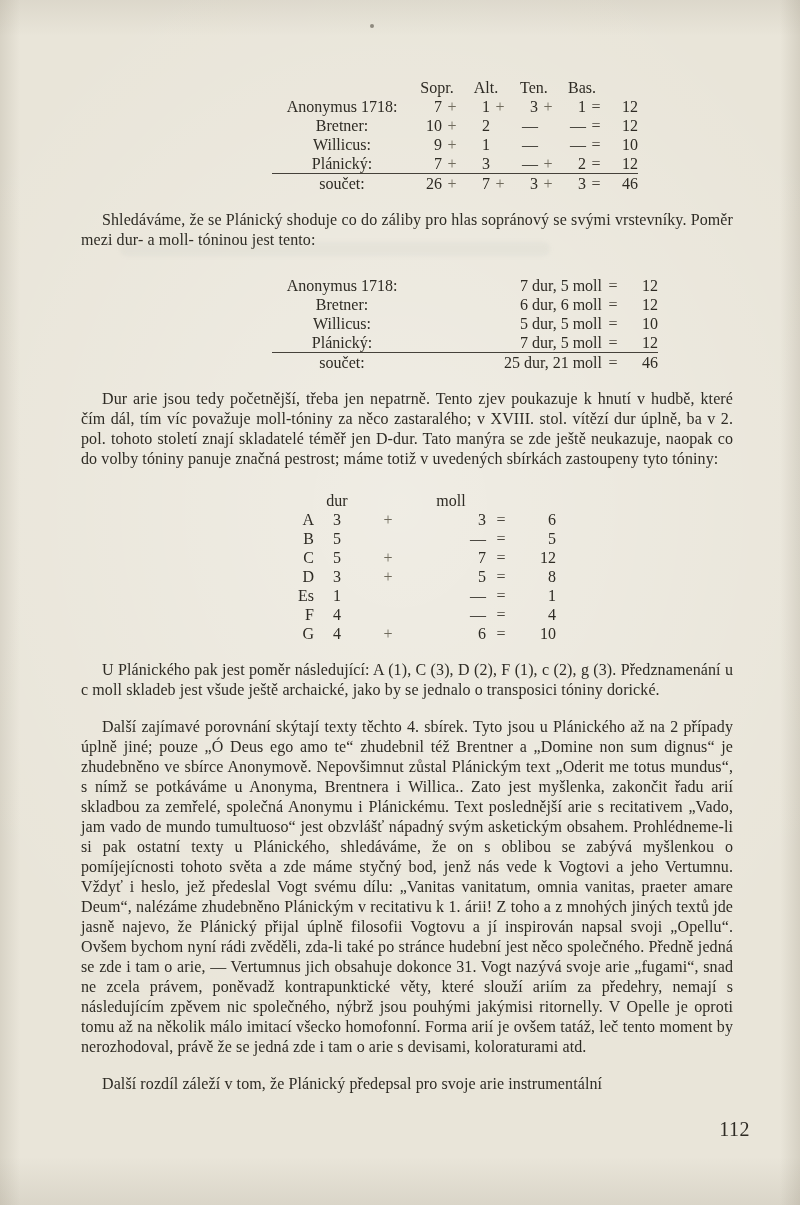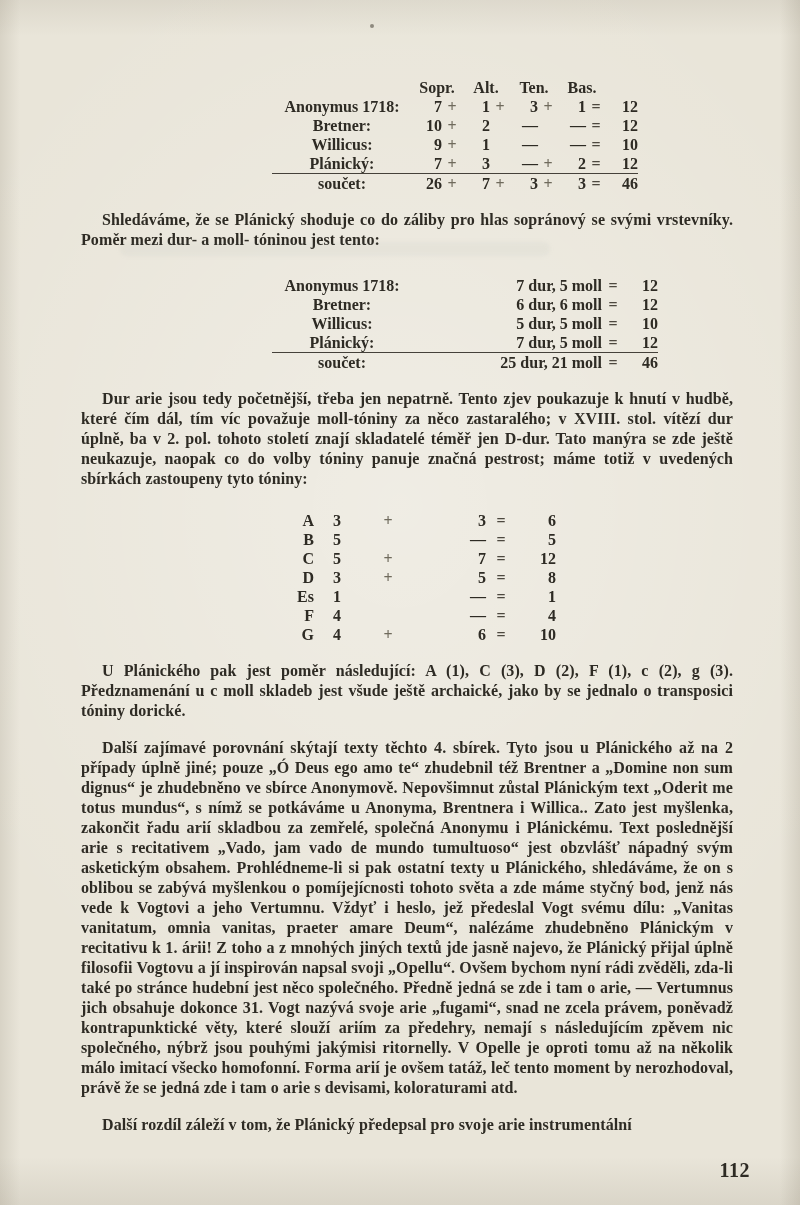--- a/index.html
+++ b/index.html
@@ -17,21 +17,21 @@
       #e9e5d9;
   }
   .speck{
     position:absolute;left:370px;top:24px;width:4px;height:4px;border-radius:50%;
     background:rgba(70,64,52,0.55);filter:blur(0.5px);
   }
   .smudge{
     position:absolute;left:120px;top:242px;width:430px;height:14px;border-radius:7px;
     background:rgba(120,130,130,0.06);filter:blur(2px);
   }
-  .content{padding:78px 50px 0 64px;font-weight:bold;}
+  .content{padding:78px 50px 0 64px;}
   p{
     margin:17px;
     font-size:16px;line-height:20px;
     text-align:justify;
     text-indent:21px;
     letter-spacing:0.1px;
   }
   p.cont{text-indent:21px;}
   table{border-collapse:collapse;font-size:16px;color:#2e2b24;}
   td{padding:0;height:19px;line-height:19px;white-space:nowrap;}
@@ -197,20 +197,28 @@
     <table class="t3">
       <colgroup>
         <col style="width:74px">
           <col style="width:46px">
           <col style="width:56px">
           <col style="width:70px">
           <col style="width:30px">
           <col style="width:40px">
       </colgroup>
       <tbody>
+          <tr>
+        <td></td>
+        <td class="ctr">dur</td>
+        <td></td>
+        <td class="ctr">moll</td>
+        <td></td>
+        <td></td>
+      </tr>
       <tr>
         <td class="v">A</td>
         <td class="ctr">3</td>
         <td class="op">+</td>
         <td class="v">3</td>
         <td class="op eq">=</td>
         <td class="v">6</td>
       </tr>
       <tr>
         <td class="v">B</td>

